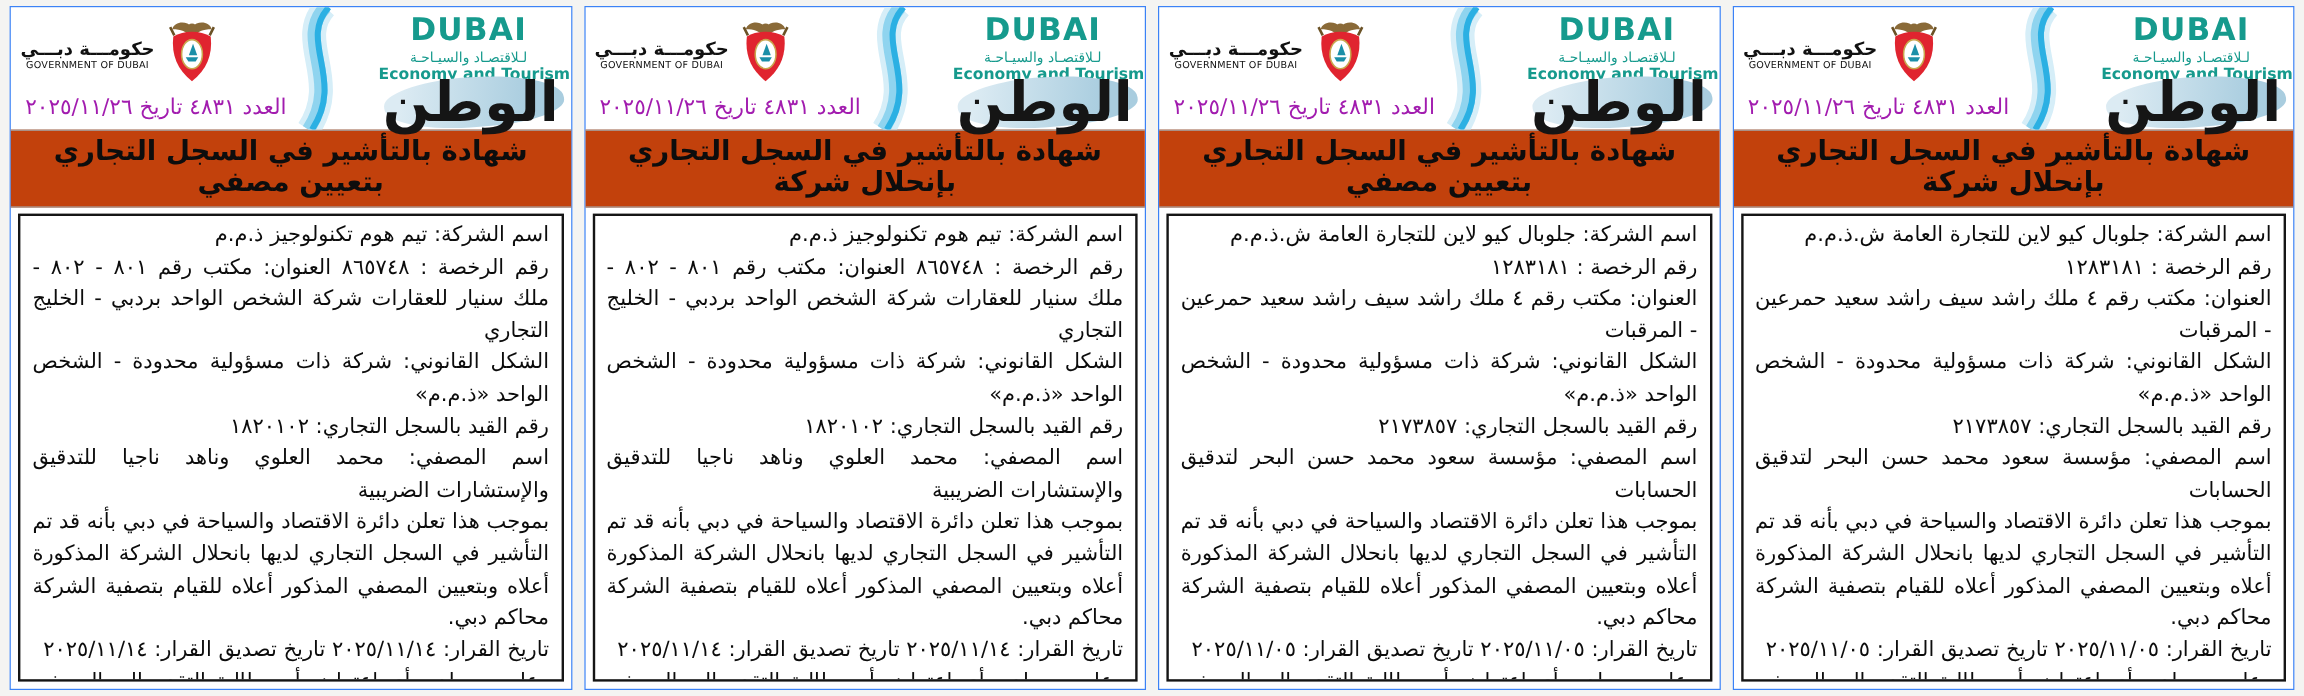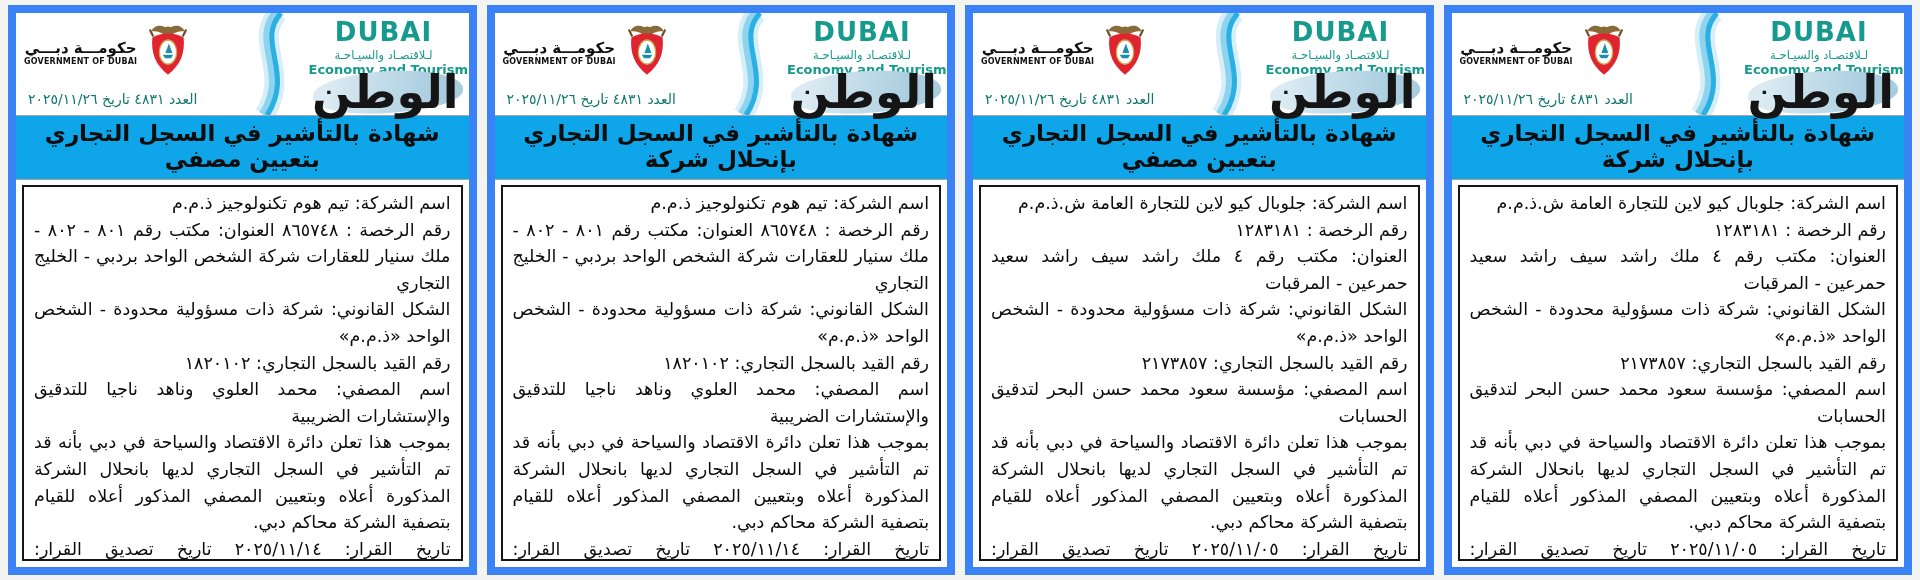--- a/index.html
+++ b/index.html
@@ -10,32 +10,32 @@
     font-family: "DejaVu Sans", sans-serif;
   }
   .page {
     width: 1920px; height: 580px;
     display: flex; gap: 10px;
     padding: 5px 8px;
   }
   .ad {
     flex: 1; min-width: 0;
     background: #fff;
-    border: 8px solid #3b82f6;
+    border: 1px solid #3b82f6;
     display: flex; flex-direction: column;
   }
   
   .ad-header { position: relative; height: 102px; flex: none; }
   .govt {
     position: absolute; top: 10px; left: 8px;
     display: flex; align-items: flex-start; gap: 5px;
   }
   .govt-text { text-align: center; margin-top: 16px; direction: rtl; }
   .govt-ar { font-size: 15px; font-weight: bold; color: #111; white-space: nowrap; }
-  .govt-en { font-size: 8px; font-weight: bold; color: #111; letter-spacing: .2px; white-space: nowrap; }
+  .govt-en { font-size: 8px; font-weight: normal; color: #111; letter-spacing: .2px; white-space: nowrap; }
   .crest { flex: none; }
   .ribbon { position: absolute; left: 218px; top: 0; width: 70px; height: 102px; }
   .det {
     position: absolute; top: 6px; right: 10px;
     text-align: center; color: #169a8d; width: 150px;
   }
   .det-dubai {
     font-size: 26px; font-weight: 900; letter-spacing: 1px;
     color: #169a8d; line-height: 1;
   }
@@ -48,26 +48,26 @@
     background: linear-gradient(100deg, #dcebf3 10%, #a9cddf 80%);
     border-radius: 55% 70% 50% 65%;
     transform: rotate(-5deg);
   }
   .watan-text {
     position: relative; font-size: 46px; font-weight: 900;
     color: #151515; line-height: 1; direction: rtl;
   }
   .issue {
     position: absolute; left: 12px; bottom: 8px;
-    font-size: 14px; color: #0f766e; direction: rtl; white-space: nowrap;
+    font-size: 18px; color: #a21caf; direction: rtl; white-space: nowrap;
   }
   
   .title-bar {
     flex: none;
-    background: #0ea5e9;
+    background: #c2410c;
     border-top: 1px solid #a5a5a5; border-bottom: 1px solid #a5a5a5;
     text-align: center; direction: rtl;
     font-size: 23px; font-weight: bold; color: #0d0d0d;
     padding: 4px 2px 7px;
   }
   
   .body-box {
     flex: 1; margin: 5px 6px 6px;
     border: 2px solid #151515;
     padding: 3px 10px 5px;

